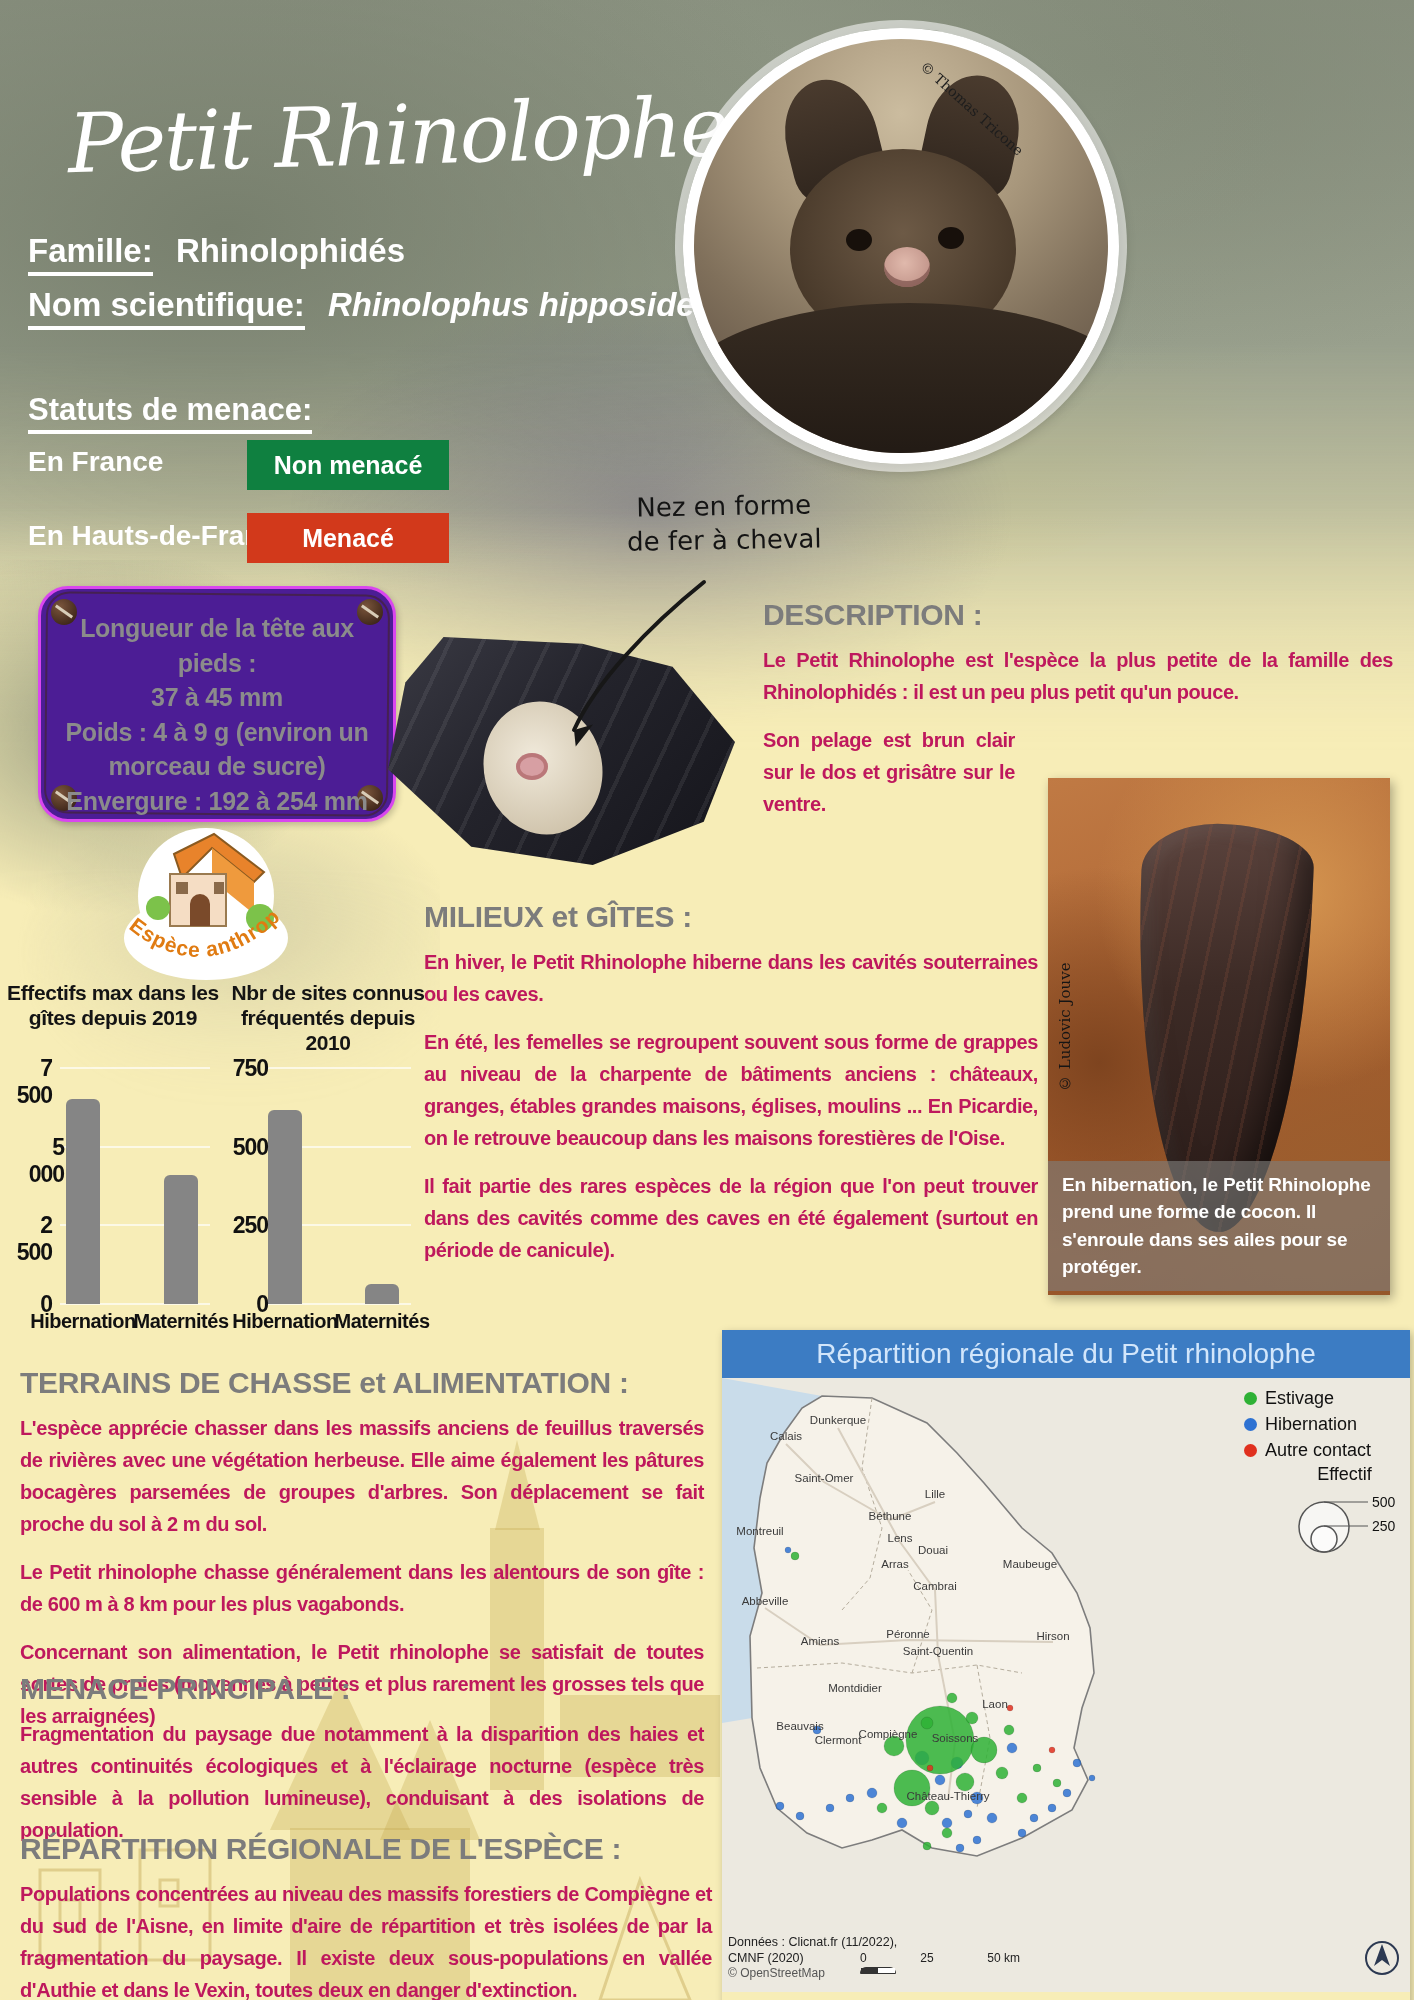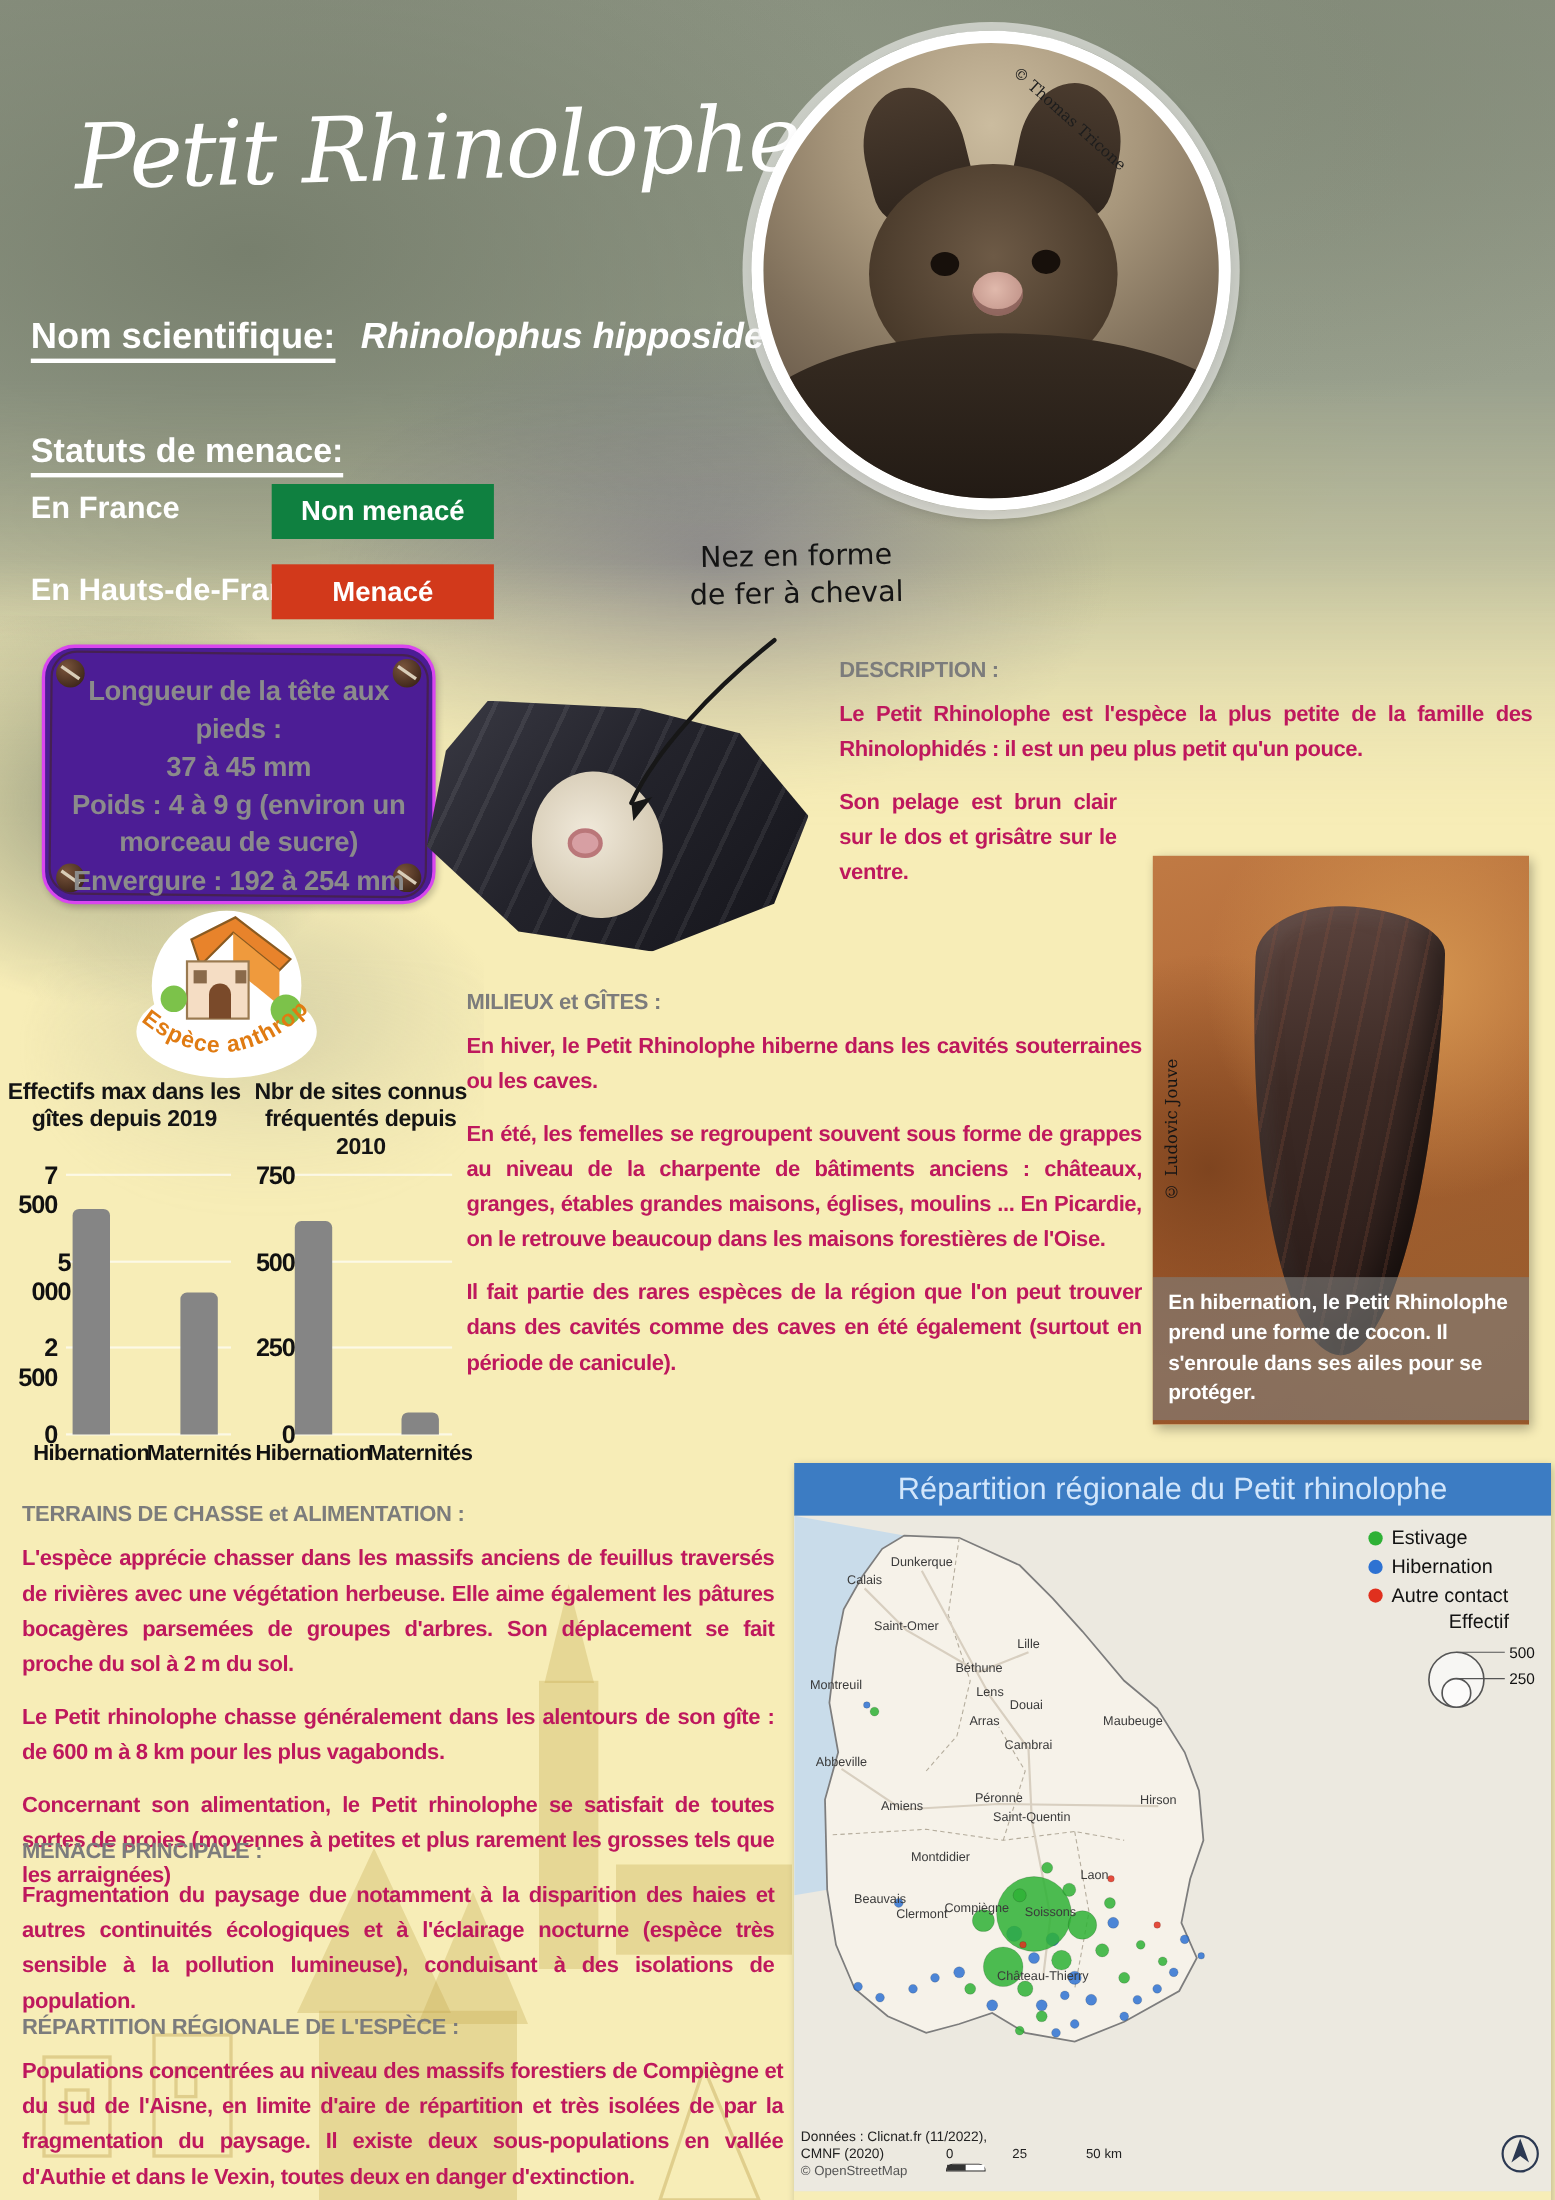--- a/index.html
+++ b/index.html
@@ -81,21 +81,21 @@
   .chart-title{position:absolute;text-align:center;font-weight:bold;font-size:21px;color:#141414;
     line-height:1.2;letter-spacing:-0.4px;}
   .chart{position:absolute;width:215px;height:300px;}
   .plot{position:absolute;top:20px;height:236px;}
   .gridline{position:absolute;left:0;right:0;height:2px;background:rgba(255,255,255,0.65);}
   .ytick{position:absolute;text-align:right;font-weight:bold;font-size:23px;color:#111;width:46px;letter-spacing:-1px;}
   .bar{position:absolute;bottom:0;width:34px;border-radius:6px 6px 0 0;}
   .xlab{position:absolute;top:262px;transform:translateX(-50%);font-weight:bold;font-size:20px;
     color:#111;letter-spacing:-0.5px;white-space:nowrap;}
   
-  .sec-h{font-weight:bold;color:#7c7c7c;font-size:20px;letter-spacing:-0.3px;margin:0 0 12px 0;}
+  .sec-h{font-weight:bold;color:#7c7c7c;font-size:30px;letter-spacing:-0.3px;margin:0 0 12px 0;}
   .body-t{font-weight:bold;color:#be185d;font-size:20px;letter-spacing:-0.4px;line-height:1.6;
     text-align:justify;margin:0 0 16px 0;}
   #desc-block{left:763px;top:598px;width:630px;}
   #desc-block .narrow{width:252px;}
   #milieux-block{left:424px;top:900px;width:614px;}
   #terrains-block{left:20px;top:1366px;width:684px;}
   #menace-block{left:20px;top:1672px;width:684px;}
   #repartition-block{left:20px;top:1832px;width:692px;}
   
   #hib-photo{left:1048px;top:778px;width:342px;height:517px;overflow:hidden;
@@ -157,20 +157,24 @@
     <g fill="none" stroke="rgba(180,150,60,0.35)" stroke-width="3">
       <rect x="40" y="470" width="60" height="90"></rect>
       <rect x="140" y="450" width="70" height="110"></rect>
       <polygon points="600,600 640,480 690,600"></polygon>
       <rect x="60" y="500" width="20" height="30"></rect>
       <rect x="160" y="480" width="18" height="26"></rect>
     </g>
   </svg>
 
   <div class="abs" id="title">Petit Rhinolophe</div>
+  <div class="abs wlabel" id="famille">
+    <span class="u">Famille:</span>
+    <span style="margin-left:14px;">Rhinolophidés</span>
+  </div>
   <div class="abs wlabel" id="nomsci">
     <span class="u">Nom scientifique:</span>
     <span class="val">Rhinolophus hipposideros</span>
   </div>
 
   <div class="abs wlabel" id="statuts-h">
     <span class="u">Statuts de menace:</span>
   </div>
   <div class="abs statut-label" style="left:28px;top:446px;">En France</div>
   <div class="badge" style="left:247px;top:440px;background:#0f8040;">Non menacé</div>

